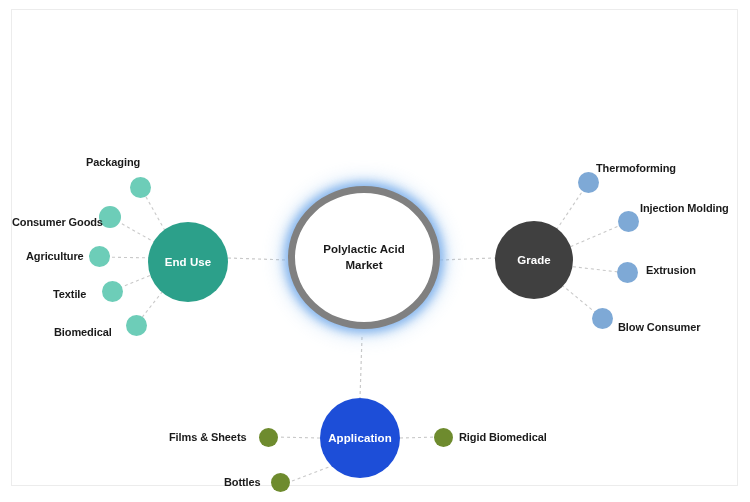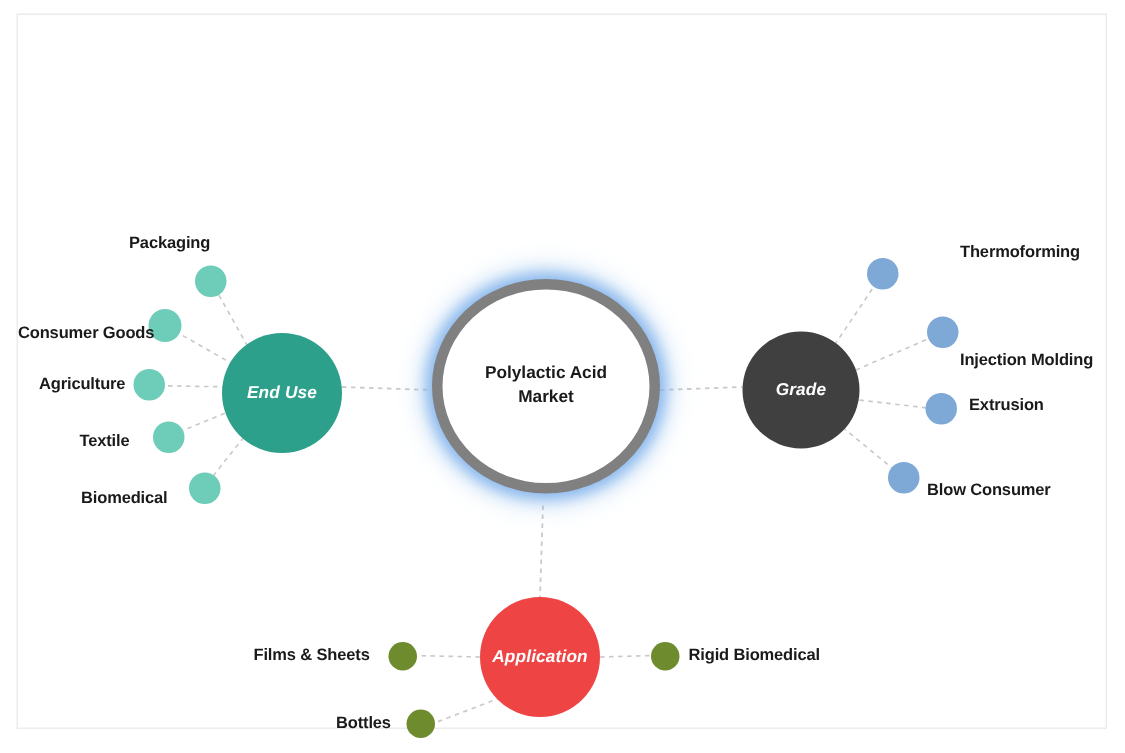--- a/index.html
+++ b/index.html
@@ -38,21 +38,20 @@
     box-sizing: border-box;
     display: flex;
     align-items: center;
     justify-content: center;
     text-align: center;
   }
   .hub {
     color: #ffffff;
     font-weight: 600;
     letter-spacing: .1px;
-    font-style: italic;
   }
   .center-node {
     background: #ffffff;
     border: 7px solid #808080;
     box-shadow: 0 0 9px 4px rgba(125,175,235,.85),
                 0 0 18px 7px rgba(150,195,240,.45);
     color: #1a1a1a;
     font-size: 11.5px;
     font-weight: 600;
     line-height: 1.32;
@@ -121,32 +120,32 @@
   <div class="label r" style="left:53px; top:288px;">Textile</div>
 
   <div class="sat" style="left:126px; top:315px; width:21px; height:21px; background:#6DCDB8;"></div>
   <div class="label r" style="left:54px; top:326px;">Biomedical</div>
 
   <div class="node hub" style="left:495px; top:221px; width:78px; height:78px; background:#404040; font-size:11.5px;">
     <span>Grade</span>
   </div>
 
   <div class="sat" style="left:578px; top:172px; width:21px; height:21px; background:#7EA9D6;"></div>
-  <div class="label" style="left:596px; top:162px;margin-left:44px;">Thermoforming</div>
+  <div class="label" style="left:596px; top:162px;">Thermoforming</div>
 
   <div class="sat" style="left:618px; top:211px; width:21px; height:21px; background:#7EA9D6;"></div>
-  <div class="label" style="left:640px; top:202px;margin-top:32px;">Injection Molding</div>
+  <div class="label" style="left:640px; top:202px;">Injection Molding</div>
 
   <div class="sat" style="left:617px; top:262px; width:21px; height:21px; background:#7EA9D6;"></div>
   <div class="label" style="left:646px; top:264px;">Extrusion</div>
 
   <div class="sat" style="left:592px; top:308px; width:21px; height:21px; background:#7EA9D6;"></div>
   <div class="label" style="left:618px; top:321px;">Blow Consumer</div>
 
-  <div class="node hub" style="left:320px; top:398px; width:80px; height:80px; background:#ef4444; font-size:11.5px;">
+  <div class="node hub" style="left:320px; top:398px; width:80px; height:80px; background:#1d4ed8; font-size:11.5px;">
     <span>Application</span>
   </div>
 
   <div class="sat" style="left:259px; top:428px; width:19px; height:19px; background:#6E8B2E;"></div>
   <div class="label r" style="left:169px; top:431px;">Films &amp; Sheets</div>
 
   <div class="sat" style="left:434px; top:428px; width:19px; height:19px; background:#6E8B2E;"></div>
   <div class="label" style="left:459px; top:431px;">Rigid Biomedical</div>
 
   <div class="sat" style="left:271px; top:473px; width:19px; height:19px; background:#6E8B2E;"></div>

